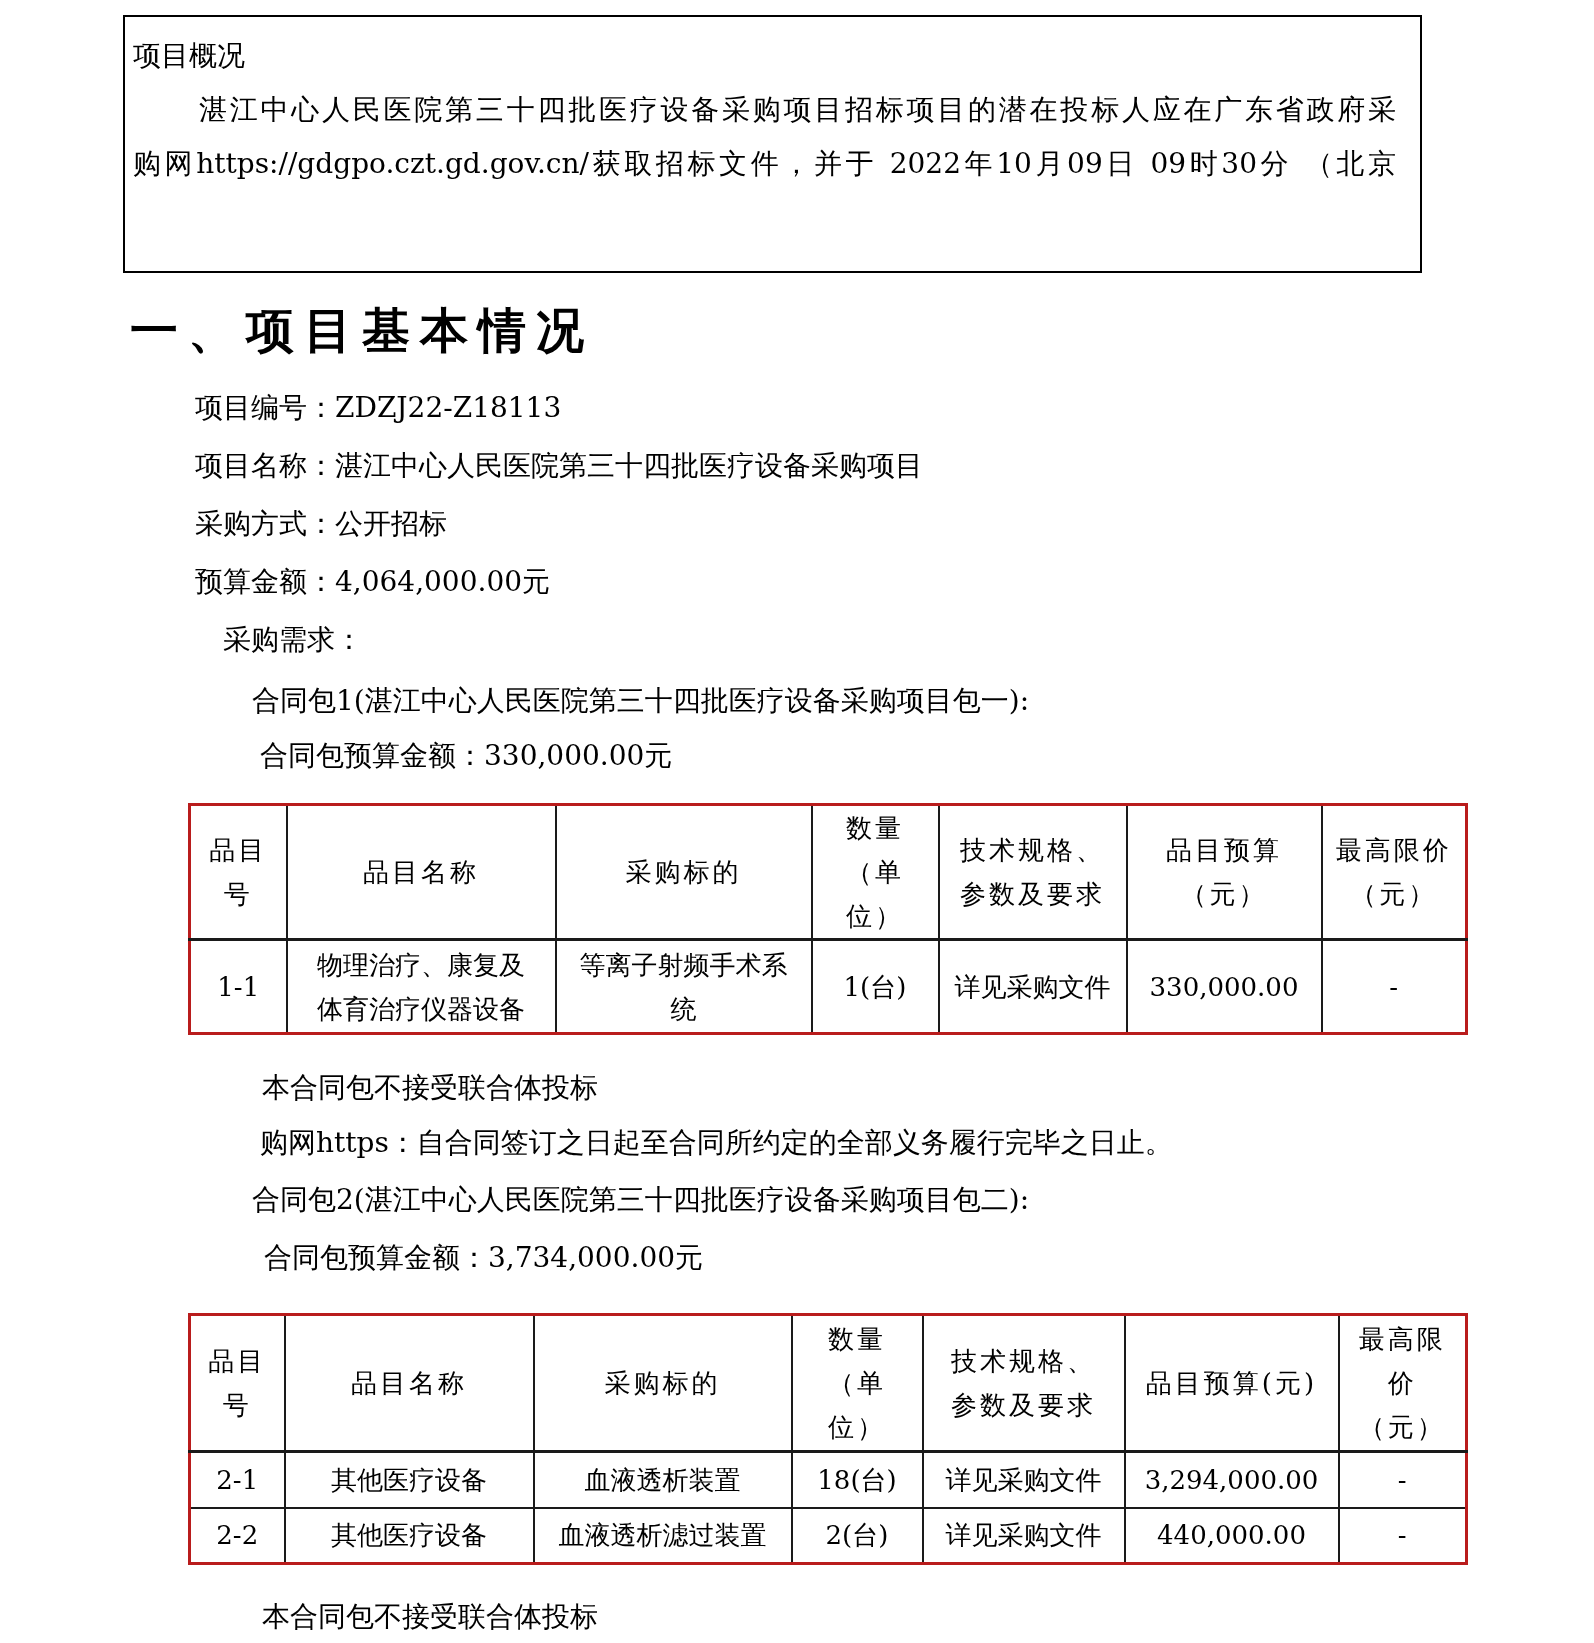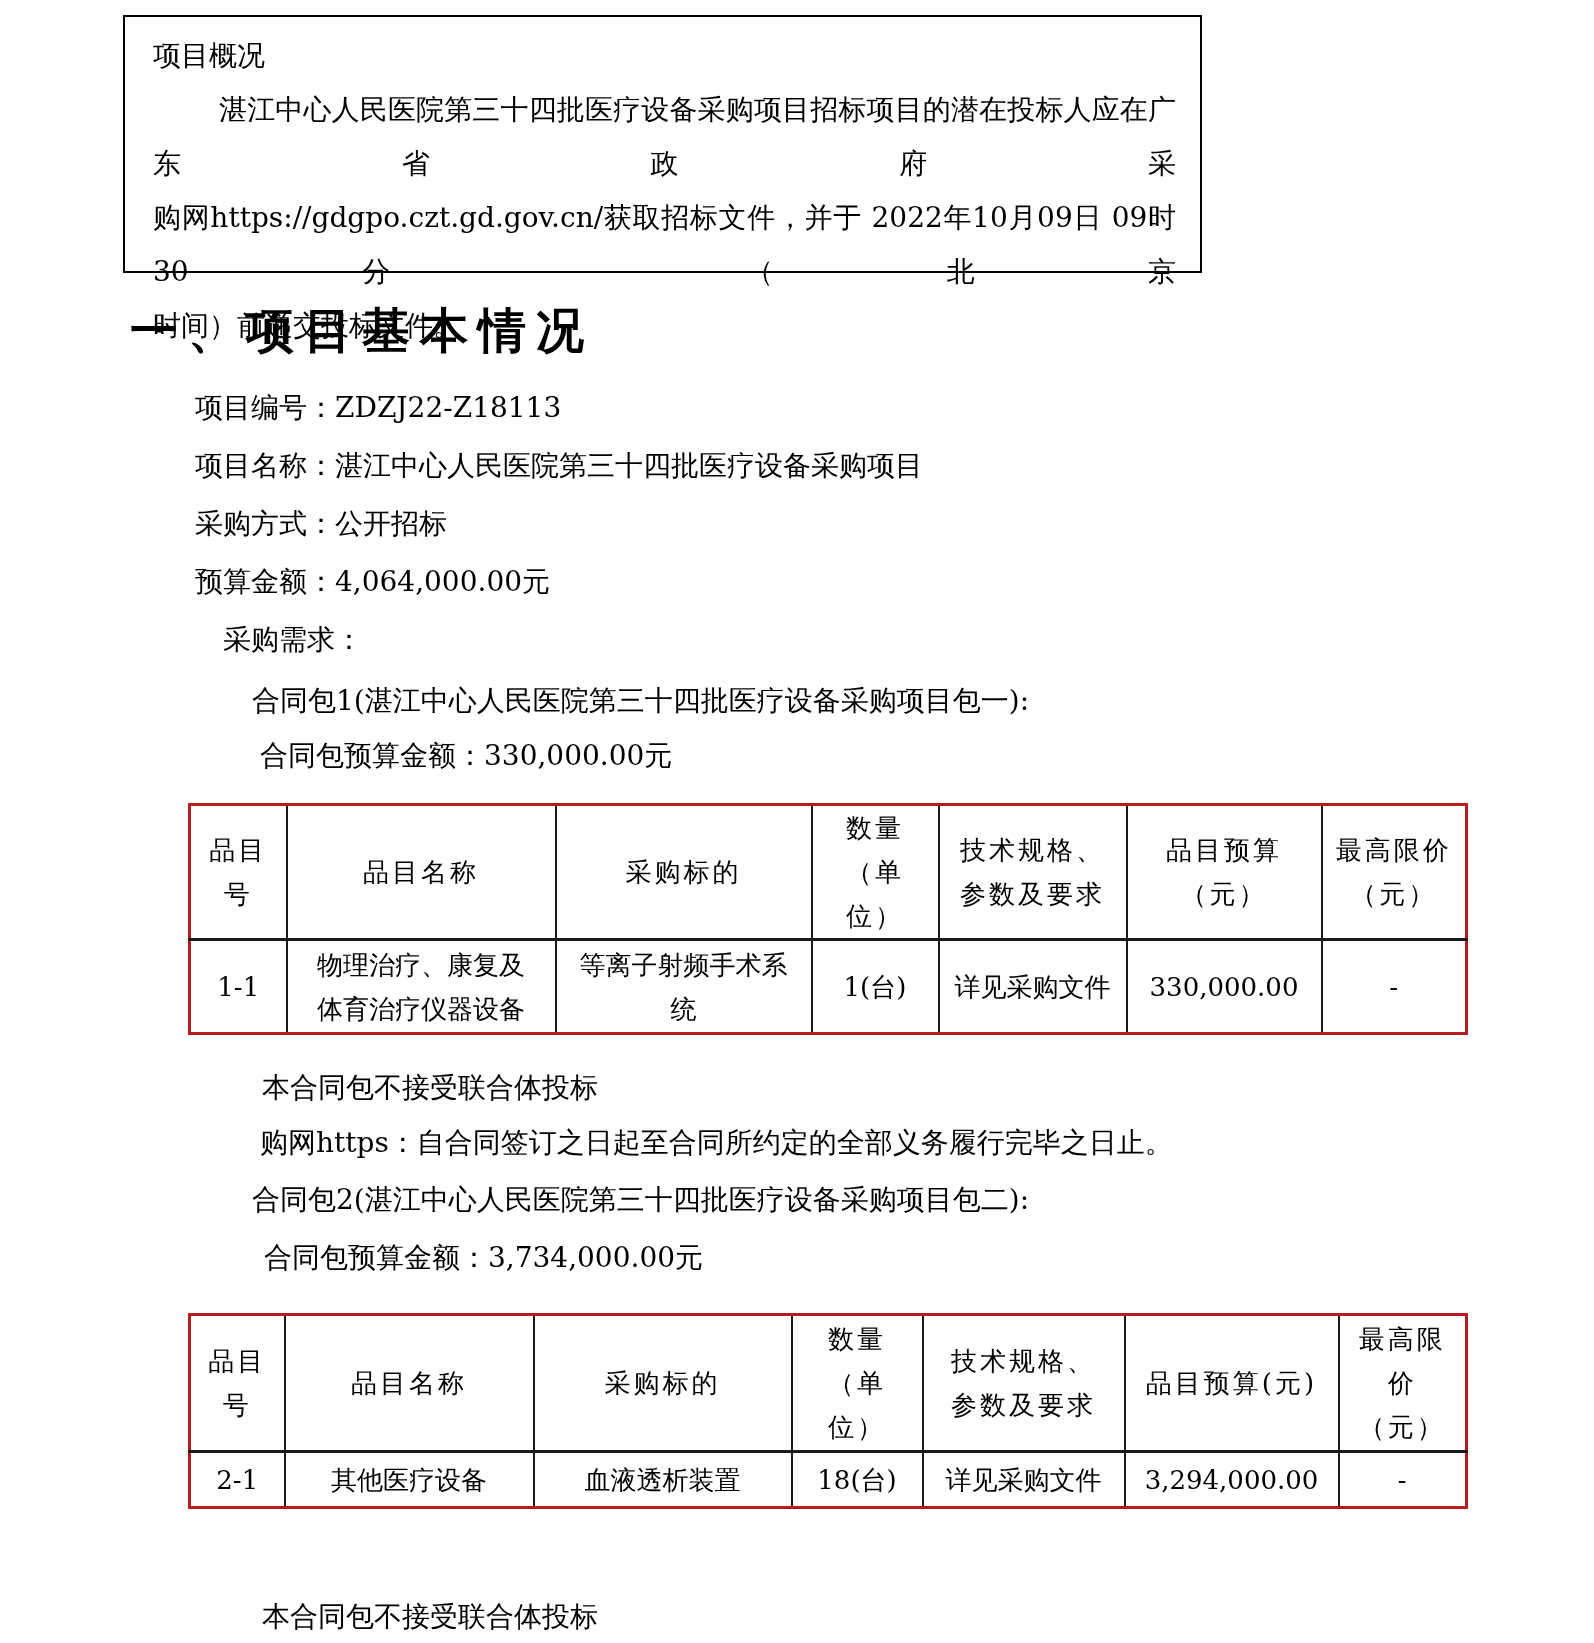--- a/index.html
+++ b/index.html
@@ -15,25 +15,25 @@
     height: 1643px;
     background: #ffffff;
     overflow: hidden;
   }
 
   
   .overview-box {
     position: absolute;
     left: 123px;
     top: 15px;
-    width: 1079px;
+    width: 1299px;
     height: 258px;
     border: 2px solid #000000;
     box-sizing: border-box;
-    padding: 12px 24px 0 28px;
+    padding: 12px 24px 0 8px;
     font-size: 28px;
     line-height: 54px;
   }
   .overview-title { text-align: left; }
   .overview-line {
     text-align: justify;
     text-align-last: justify;
   }
   .overview-line.first { text-indent: 66px; }
   .overview-line.last  { text-align-last: left; }
@@ -86,21 +86,20 @@
 </style>
 </head>
 <body>
 
 <div class="page">
 
   <div class="overview-box">
     <div class="overview-title">项目概况</div>
     <div class="overview-line first">湛江中心人民医院第三十四批医疗设备采购项目招标项目的潜在投标人应在广东省政府采</div>
     <div class="overview-line">购网https://gdgpo.czt.gd.gov.cn/获取招标文件，并于 2022年10月09日 09时30分 （北京</div>
-    <div class="overview-line last">时间）前递交投标文件。</div>
   </div>
 
   <div class="section-heading">一、项目基本情况</div>
 
   <div class="textline" style="left:195px; top:379px;">项目编号：ZDZJ22-Z18113</div>
   <div class="textline" style="left:195px; top:495px;">采购方式：公开招标</div>
   <div class="textline" style="left:195px; top:437px;">项目名称：湛江中心人民医院第三十四批医疗设备采购项目</div>
   <div class="textline" style="left:195px; top:553px;">预算金额：4,064,000.00元</div>
   <div class="textline" style="left:195px; top:611px;margin-left:28px;">采购需求：</div>
 
@@ -180,18 +179,27 @@
     </tr>
     <tr class="row">
       <td>2-1</td>
       <td>其他医疗设备</td>
       <td>血液透析装置</td>
       <td>18(台)</td>
       <td>详见采购文件</td>
       <td>3,294,000.00</td>
       <td class="num-right">-</td>
     </tr>
+    <tr class="row">
+      <td>2-2</td>
+      <td>其他医疗设备</td>
+      <td>血液透析滤过装置</td>
+      <td>2(台)</td>
+      <td>详见采购文件</td>
+      <td>440,000.00</td>
+      <td class="num-right">-</td>
+    </tr>
   </tbody>
     </table>
 
   <div class="textline" style="left:262px; top:1588px;">本合同包不接受联合体投标</div>
 
 </div>
 
 </body></html>

